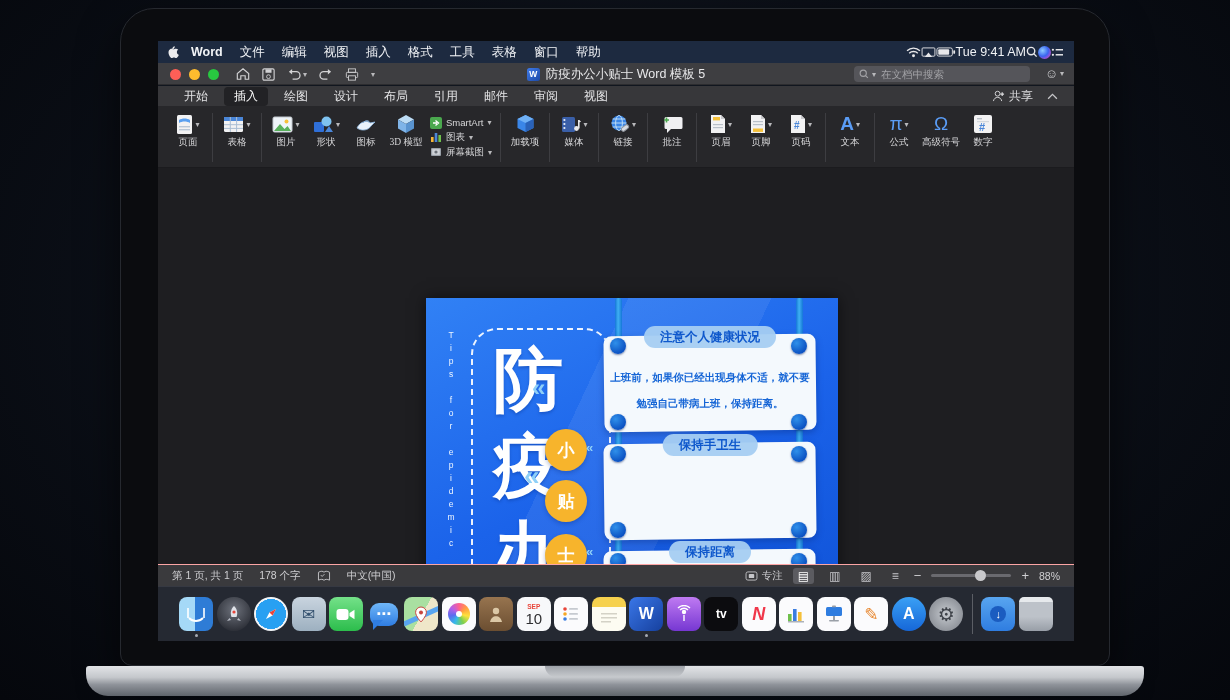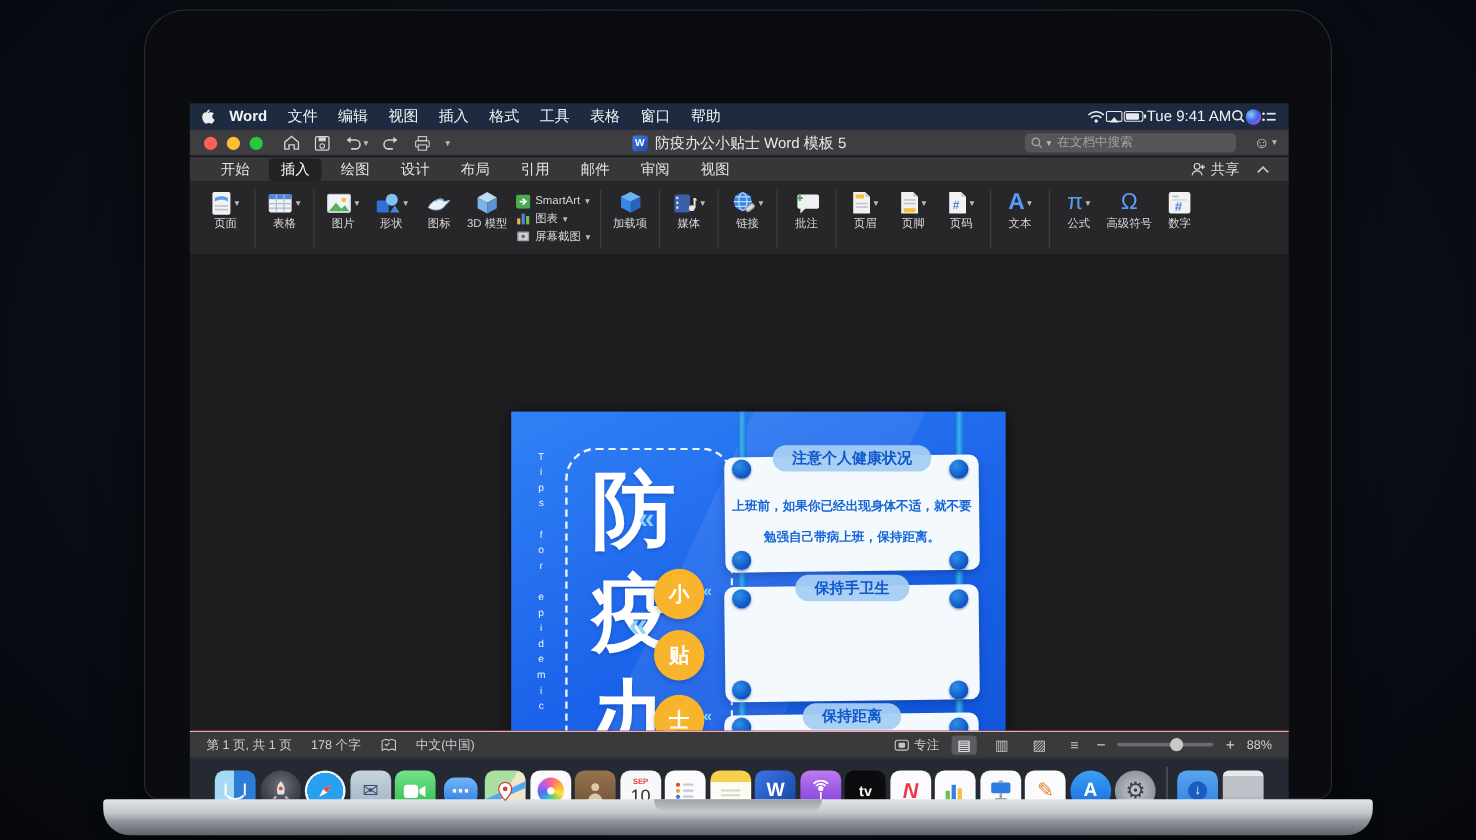--- a/index.html
+++ b/index.html
@@ -8,21 +8,21 @@
     background:radial-gradient(ellipse at 50% 42%,#1a2130 0%,#0b0f17 55%,#05070c 100%);}
   
   .bezel{position:absolute;left:120px;top:8px;width:990px;height:658px;background:#0b0c0f;
     border-radius:34px 34px 12px 12px;border:1px solid #26292f;box-shadow:0 18px 40px rgba(0,0,0,.6);}
   .bezel-label{position:absolute;left:0;right:0;top:638px;text-align:center;color:#84878c;font-size:11px;letter-spacing:.3px;}
   .base{position:absolute;left:86px;top:666px;width:1058px;height:30px;
     background:linear-gradient(180deg,#e2e4e7 0%,#c4c7cb 38%,#8f939a 62%,#5f646b 100%);
     border-radius:3px 3px 22px 22px;}
   .notch{position:absolute;left:459px;top:0;width:140px;height:11px;
     background:linear-gradient(180deg,#9fa3a9,#c6c9cd);border-radius:0 0 12px 12px;}
-  .screen{position:absolute;left:37px;top:32px;width:916px;height:600px;background:#11161f;overflow:hidden;margin-top:45px;}
+  .screen{position:absolute;left:37px;top:32px;width:916px;height:600px;background:#11161f;overflow:hidden;}
   
   .menubar{position:absolute;left:0;top:0;width:916px;height:22px;background:#1d2a40;
     display:flex;align-items:center;padding:0 10px;color:#f1f3f6;font-size:12.5px;gap:17px;}
   .menubar .app{font-weight:bold;}
   .mb-right{margin-left:auto;display:flex;align-items:center;gap:0;}
   .siri{width:13px;height:13px;border-radius:50%;
     background:radial-gradient(circle at 35% 35%,#8ecbff,#3a66f0 48%,#b44fd0 78%,#ef4f8e);}
   
   .titlebar{position:absolute;left:0;top:22px;width:916px;height:22px;background:#3e3e41;border-bottom:1px solid #2c2c2f;}
   .lights{position:absolute;left:12px;top:6px;display:flex;gap:8px;}
@@ -43,21 +43,21 @@
     padding:0 16px;gap:6px;color:#e4e4e6;font-size:12px;}
   .tab{padding:1px 10px;border-radius:4px;}
   .tab.active{background:#222225;color:#fff;}
   .tab-right{margin-left:auto;display:flex;align-items:center;gap:14px;color:#dcdcde;font-size:12px;}
   
   .ribbon{position:absolute;left:0;top:65px;width:916px;height:62px;background:#27272a;border-bottom:1px solid #1b1b1e;
     display:flex;align-items:stretch;padding:4px 6px 2px 10px;}
   .rdiv{width:1px;background:#3d3d41;margin:3px 4px;}
   .rbtn{display:flex;flex-direction:column;align-items:center;justify-content:flex-start;min-width:40px;padding:1px 3px;border-radius:4px;}
   .rbtn .icw{height:26px;display:flex;align-items:center;justify-content:center;gap:2px;}
-  .rbtn .lbl{color:#d8d8da;font-size:9.5px;line-height:10.5px;text-align:right;max-width:38px;}
+  .rbtn .lbl{color:#d8d8da;font-size:9.5px;line-height:10.5px;text-align:right;max-width:38px;font-family:Liberation Serif, serif;}
   .glyphA{color:#5a9cf5;font-size:19px;font-weight:bold;line-height:20px;}
   .glyphM{color:#5a9cf5;font-size:19px;line-height:20px;}
   .rstack{display:flex;flex-direction:column;justify-content:center;gap:2px;padding:0 4px;}
   .rstack .row{display:flex;align-items:center;gap:4px;color:#d8d8da;font-size:9.5px;}
   
   .workspace{position:absolute;left:0;top:127px;width:916px;height:396px;background:#1e1e21;overflow:hidden;}
   .statusbar{position:absolute;left:0;top:523px;width:916px;height:22px;background:#3a3a3d;border-top:1px solid #fca5a5;
     display:flex;align-items:center;padding:0 14px;color:#cfcfd2;font-size:10.5px;gap:16px;}
   .sb-right{margin-left:auto;display:flex;align-items:center;gap:10px;}
   .viewbtn{font-size:12px;color:#c6c6c9;padding:1px 5px;border-radius:3px;}

